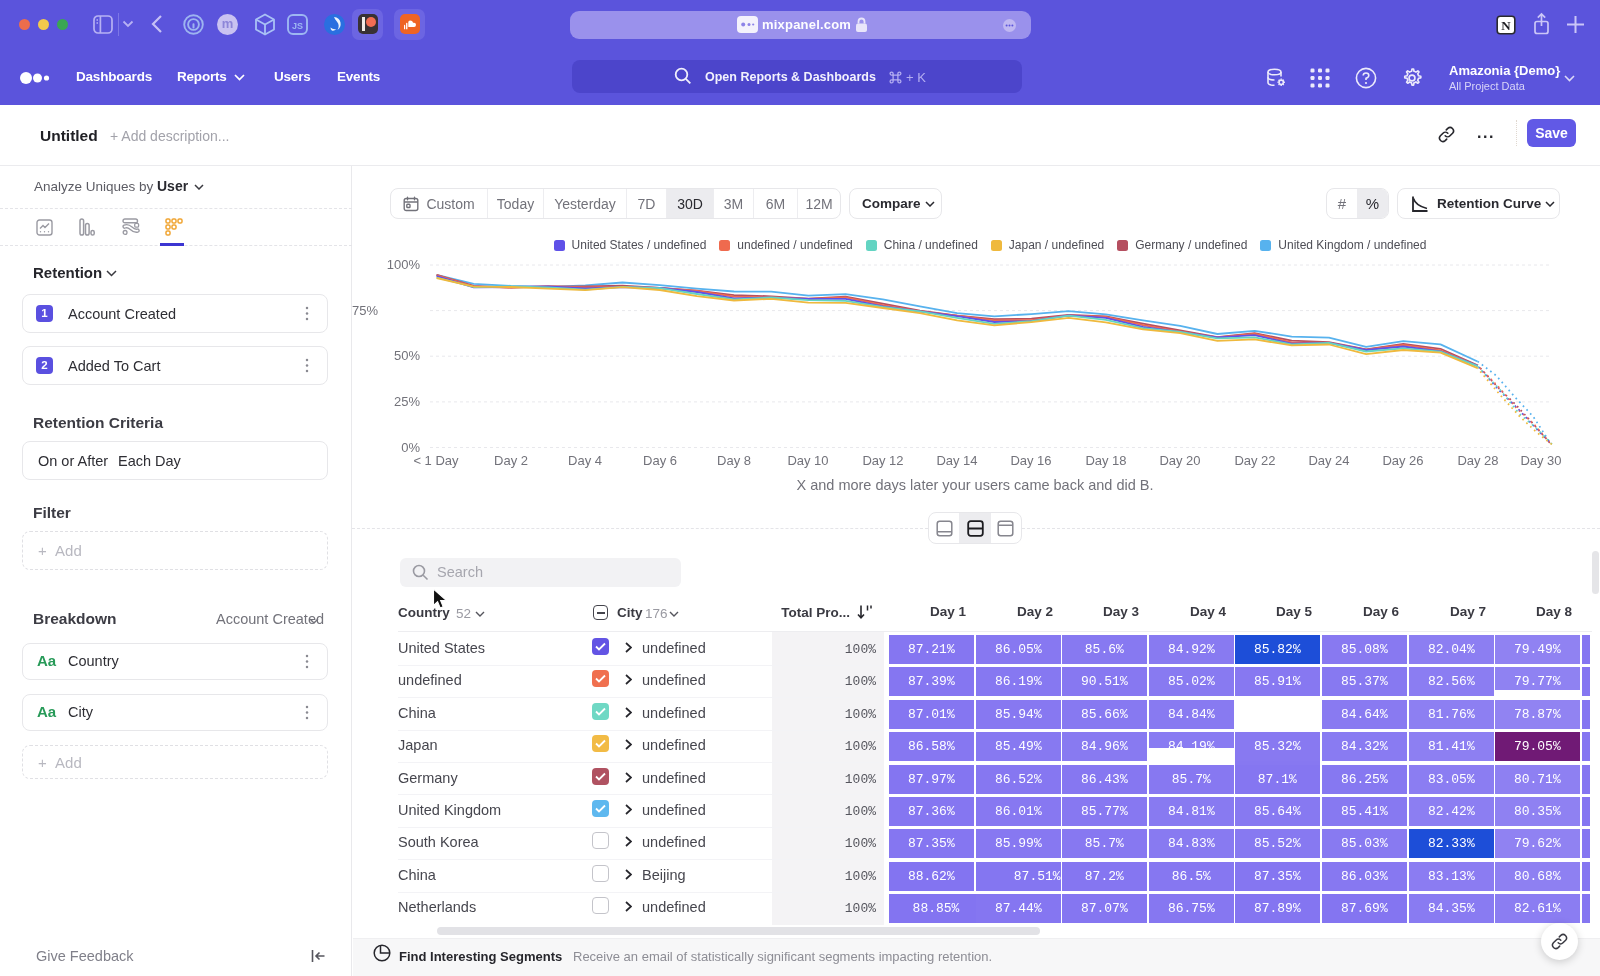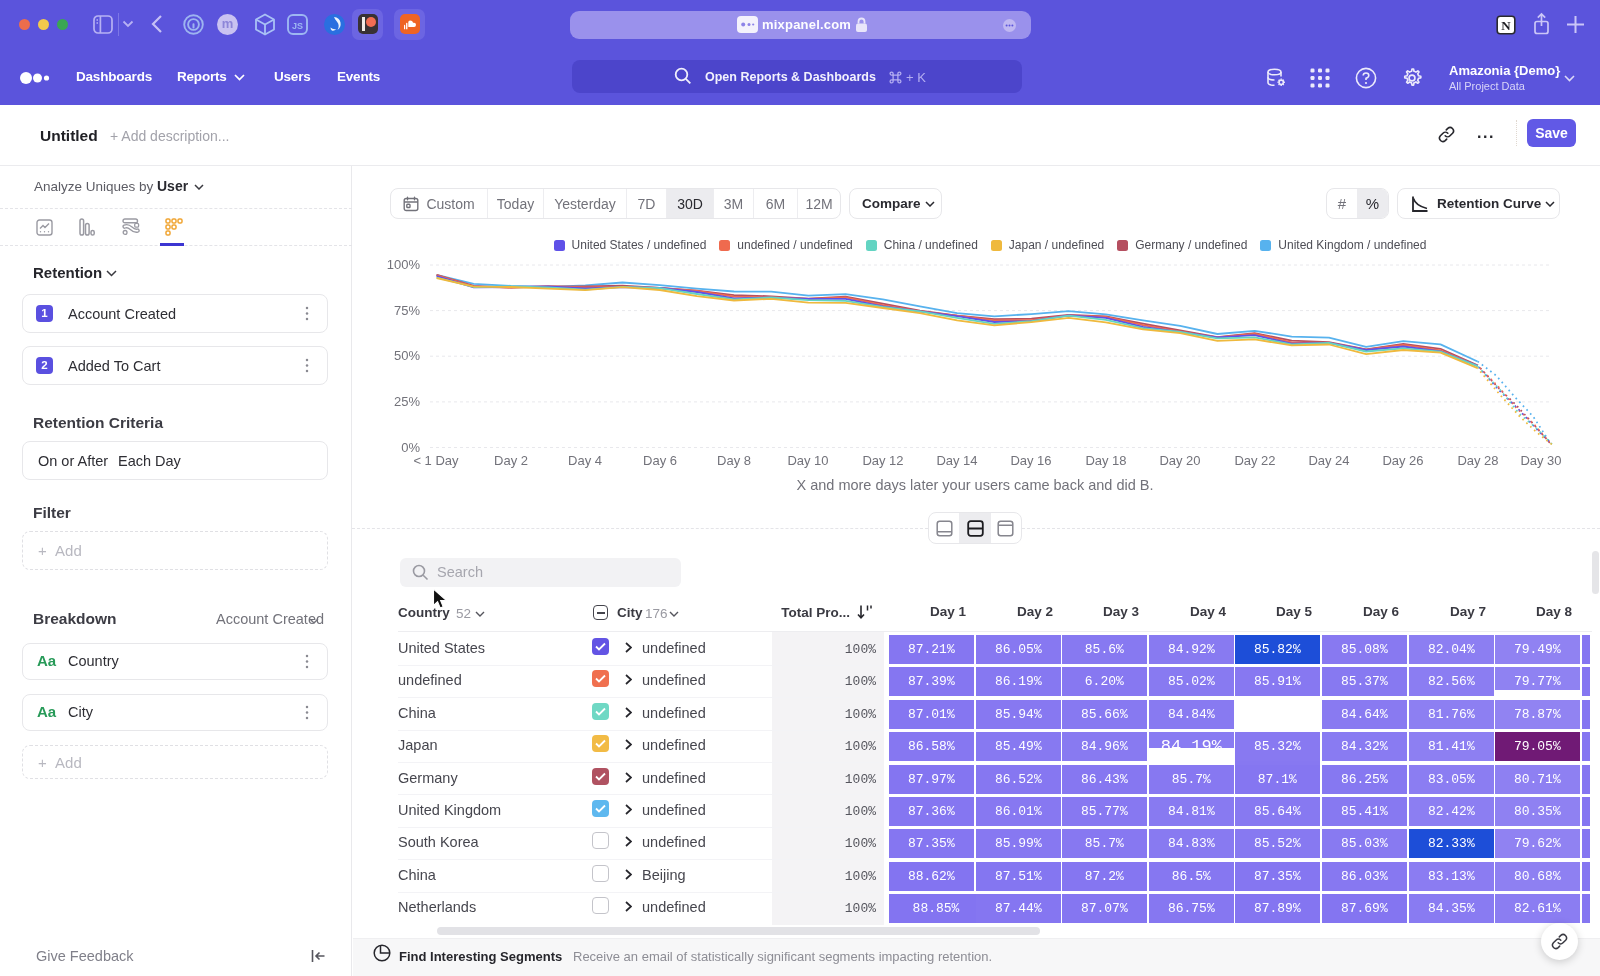--- a/index.html
+++ b/index.html
@@ -341,21 +341,21 @@
     <path d="M84.6 45.2 L121.8 56.7 L159.0 57.6 L196.1 56.2 L233.3 57.3 L270.5 56.8 L307.7 58.0 L344.9 61.0 L382.0 66.7 L419.2 67.3 L456.4 68.8 L493.6 67.4 L530.8 75.2 L567.9 81.3 L605.1 85.7 L642.3 90.3 L679.5 90.2 L716.7 85.3 L753.8 86.9 L791.0 95.2 L828.2 101.6 L865.4 107.3 L902.6 103.8 L939.7 112.3 L976.9 112.8 L1014.1 119.6 L1051.3 114.8 L1088.5 120.4 L1125.6 135.8" fill="none" stroke="#ef6a4e" stroke-width="1.8" stroke-linejoin="round"></path>
     <path d="M1125.6 135.6 L1146.0 156.3 L1165.0 178.6 L1182.8 195.2 L1198.6 213.4" fill="none" stroke="#ef6a4e" stroke-width="1.7" stroke-dasharray="1.7 3.6" stroke-dashoffset="2.6"></path>
     <path d="M84.6 46.2 L121.8 57.4 L159.0 57.0 L196.1 56.3 L233.3 58.5 L270.5 57.2 L307.7 57.8 L344.9 62.0 L382.0 68.3 L419.2 67.6 L456.4 68.9 L493.6 68.8 L530.8 76.5 L567.9 81.4 L605.1 86.2 L642.3 92.0 L679.5 91.1 L716.7 85.3 L753.8 87.8 L791.0 96.8 L828.2 102.1 L865.4 107.3 L902.6 105.2 L939.7 113.7 L976.9 112.9 L1014.1 120.0 L1051.3 116.5 L1088.5 121.4 L1125.6 135.8" fill="none" stroke="#5f51e8" stroke-width="1.8" stroke-linejoin="round"></path>
     <path d="M1125.6 135.9 L1146.9 160.2 L1166.1 178.8 L1183.5 198.0 L1199.4 213.9" fill="none" stroke="#5f51e8" stroke-width="1.7" stroke-dasharray="1.7 3.6" stroke-dashoffset="3.9"></path>
     <path d="M84.6 47.5 L121.8 57.0 L159.0 56.4 L196.1 57.4 L233.3 59.6 L270.5 56.8 L307.7 58.2 L344.9 64.0 L382.0 69.4 L419.2 67.5 L456.4 70.1 L493.6 70.9 L530.8 77.0 L567.9 81.4 L605.1 87.9 L642.3 93.8 L679.5 91.1 L716.7 85.7 L753.8 89.9 L791.0 98.1 L828.2 102.0 L865.4 108.4 L902.6 107.3 L939.7 114.4 L976.9 112.9 L1014.1 121.5 L1051.3 118.4 L1088.5 121.6 L1125.6 136.1" fill="none" stroke="#63d4c2" stroke-width="1.8" stroke-linejoin="round"></path>
     <path d="M1125.6 136.5 L1147.8 159.5 L1167.2 183.7 L1184.2 198.1 L1200.2 214.4" fill="none" stroke="#63d4c2" stroke-width="1.7" stroke-dasharray="1.7 3.6" stroke-dashoffset="5.2"></path>
     <path d="M84.6 48.0 L121.8 56.7 L159.0 57.0 L196.1 58.7 L233.3 60.1 L270.5 57.2 L307.7 60.0 L344.9 66.2 L382.0 70.5 L419.2 68.9 L456.4 72.6 L493.6 72.9 L530.8 78.0 L567.9 83.2 L605.1 90.4 L642.3 95.3 L679.5 92.1 L716.7 87.9 L753.8 92.3 L791.0 99.3 L828.2 103.2 L865.4 110.8 L902.6 109.4 L939.7 115.4 L976.9 114.5 L1014.1 124.1 L1051.3 120.0 L1088.5 122.6 L1125.6 138.1" fill="none" stroke="#efb93d" stroke-width="1.8" stroke-linejoin="round"></path>
     <path d="M1125.6 138.4 L1148.7 165.6 L1168.3 187.1 L1184.9 202.5 L1201.0 215.4" fill="none" stroke="#efb93d" stroke-width="1.7" stroke-dasharray="1.7 3.6" stroke-dashoffset="6.5"></path>
   </svg>
 <div class="abs" style="left:352px;top:257px;width:68px;text-align:right;font-size:13px;color:#72727a;">100%</div>
-<div class="abs" style="left:352px;top:303px;width:68px;text-align:right;font-size:13px;color:#72727a;">75%</div>
+<div class="abs" style="left:352px;top:303px;width:68px;font-size:13px;color:#72727a;">75%</div>
 <div class="abs" style="left:352px;top:348px;width:68px;text-align:right;font-size:13px;color:#72727a;">50%</div>
 <div class="abs" style="left:352px;top:394px;width:68px;text-align:right;font-size:13px;color:#72727a;">25%</div>
 <div class="abs" style="left:352px;top:440px;width:68px;text-align:right;font-size:13px;color:#72727a;">0%</div>
 <div class="abs" style="left:410px;top:453px;width:52px;text-align:center;font-size:13px;color:#72727a;">&lt; 1 Day</div>
 <div class="abs" style="left:485px;top:453px;width:52px;text-align:center;font-size:13px;color:#72727a;">Day 2</div>
 <div class="abs" style="left:559px;top:453px;width:52px;text-align:center;font-size:13px;color:#72727a;">Day 4</div>
 <div class="abs" style="left:634px;top:453px;width:52px;text-align:center;font-size:13px;color:#72727a;">Day 6</div>
 <div class="abs" style="left:708px;top:453px;width:52px;text-align:center;font-size:13px;color:#72727a;">Day 8</div>
 <div class="abs" style="left:782px;top:453px;width:52px;text-align:center;font-size:13px;color:#72727a;">Day 10</div>
 <div class="abs" style="left:857px;top:453px;width:52px;text-align:center;font-size:13px;color:#72727a;">Day 12</div>
@@ -454,21 +454,21 @@
 <svg class="abs" style="left:595px;top:674px" width="11" height="9" viewBox="0 0 11 9" fill="none" stroke="#fff" stroke-width="1.8">
     <path d="M1 4.5 L4 7.5 L10 1.5"></path>
   </svg>
 <svg class="abs" style="left:625px;top:674px" width="7" height="11" viewBox="0 0 7 11" fill="none" stroke="#26262c" stroke-width="1.7">
     <path d="M1 1 L6 5.5 L1 10"></path>
   </svg>
 <div class="abs" style="left:642px;top:672px;font-size:14.5px;color:#46464e;">undefined</div>
 <div class="abs mono" style="left:770px;top:674px;width:106px;text-align:right;font-size:13px;color:#55555d;">100%</div>
 <div class="abs mono" style="left:889px;top:667px;width:84.6px;height:29px;background:rgb(133,118,241);color:#fff;font-size:13px;text-align:center;line-height:29px;">87.39%</div>
 <div class="abs mono" style="left:976px;top:667px;width:84.6px;height:29px;background:rgb(134,120,241);color:#fff;font-size:13px;text-align:center;line-height:29px;">86.19%</div>
-<div class="abs mono" style="left:1062px;top:667px;width:84.6px;height:29px;background:rgb(135,120,241);color:#fff;font-size:13px;text-align:center;line-height:29px;">6.20%</div>
+<div class="abs mono" style="left:1062px;top:667px;width:84.6px;height:29px;background:rgb(135,120,241);color:#fff;font-size:13px;text-align:center;line-height:29px;">90.51%</div>
 <div class="abs mono" style="left:1149px;top:667px;width:84.6px;height:29px;background:rgb(136,122,241);color:#fff;font-size:13px;text-align:center;line-height:29px;">85.02%</div>
 <div class="abs mono" style="left:1235px;top:667px;width:84.6px;height:29px;background:rgb(135,120,241);color:#fff;font-size:13px;text-align:center;line-height:29px;">85.91%</div>
 <div class="abs mono" style="left:1322px;top:667px;width:84.6px;height:29px;background:rgb(135,121,241);color:#fff;font-size:13px;text-align:center;line-height:29px;">85.37%</div>
 <div class="abs mono" style="left:1409px;top:667px;width:84.6px;height:29px;background:rgb(139,125,242);color:#fff;font-size:13px;text-align:center;line-height:29px;">82.56%</div>
 <div class="abs mono" style="left:1495px;top:667px;width:84.6px;height:23px;background:rgb(143,130,242);color:#fff;font-size:13px;text-align:center;line-height:29px;">79.77%</div>
 <div class="abs" style="left:1582px;top:667px;width:8px;height:29px;background:rgb(133,118,241);"></div>
 <div class="abs" style="left:398px;top:697px;width:486px;border-top:1px solid #f3f3f6;"></div>
 <div class="abs" style="left:398px;top:705px;font-size:14.5px;color:#46464e;">China</div>
 <div class="abs" style="left:592px;top:703px;width:17px;height:17px;border-radius:4px;background:#6fd8c4;"></div>
 <svg class="abs" style="left:595px;top:707px" width="11" height="9" viewBox="0 0 11 9" fill="none" stroke="#fff" stroke-width="1.8">
@@ -495,21 +495,21 @@
     <path d="M1 4.5 L4 7.5 L10 1.5"></path>
   </svg>
 <svg class="abs" style="left:625px;top:739px" width="7" height="11" viewBox="0 0 7 11" fill="none" stroke="#26262c" stroke-width="1.7">
     <path d="M1 1 L6 5.5 L1 10"></path>
   </svg>
 <div class="abs" style="left:642px;top:737px;font-size:14.5px;color:#46464e;">undefined</div>
 <div class="abs mono" style="left:770px;top:739px;width:106px;text-align:right;font-size:13px;color:#55555d;">100%</div>
 <div class="abs mono" style="left:889px;top:732px;width:84.6px;height:29px;background:rgb(134,119,241);color:#fff;font-size:13px;text-align:center;line-height:29px;">86.58%</div>
 <div class="abs mono" style="left:976px;top:732px;width:84.6px;height:29px;background:rgb(135,121,241);color:#fff;font-size:13px;text-align:center;line-height:29px;">85.49%</div>
 <div class="abs mono" style="left:1062px;top:732px;width:84.6px;height:29px;background:rgb(136,122,241);color:#fff;font-size:13px;text-align:center;line-height:29px;">84.96%</div>
-<div class="abs mono" style="left:1149px;top:732px;width:84.6px;height:16px;background:rgb(137,123,242);color:#fff;font-size:17px;text-align:center;line-height:29px;">84.19%</div>
+<div class="abs mono" style="left:1149px;top:732px;width:84.6px;height:16px;background:rgb(137,123,242);color:#fff;font-size:13px;text-align:center;line-height:29px;">84.19%</div>
 <div class="abs mono" style="left:1235px;top:732px;width:84.6px;height:29px;background:rgb(136,121,241);color:#fff;font-size:13px;text-align:center;line-height:29px;">85.32%</div>
 <div class="abs mono" style="left:1322px;top:732px;width:84.6px;height:29px;background:rgb(137,123,242);color:#fff;font-size:13px;text-align:center;line-height:29px;">84.32%</div>
 <div class="abs mono" style="left:1409px;top:732px;width:84.6px;height:29px;background:rgb(141,127,242);color:#fff;font-size:13px;text-align:center;line-height:29px;">81.41%</div>
 <div class="abs mono" style="left:1495px;top:732px;width:84.6px;height:29px;background:#701a75;color:#fff;font-size:13px;text-align:center;line-height:29px;">79.05%</div>
 <div class="abs" style="left:1582px;top:732px;width:8px;height:29px;background:rgb(133,118,241);"></div>
 <div class="abs" style="left:398px;top:762px;width:486px;border-top:1px solid #f3f3f6;"></div>
 <div class="abs" style="left:398px;top:770px;font-size:14.5px;color:#46464e;">Germany</div>
 <div class="abs" style="left:592px;top:768px;width:17px;height:17px;border-radius:4px;background:#b05261;"></div>
 <svg class="abs" style="left:595px;top:772px" width="11" height="9" viewBox="0 0 11 9" fill="none" stroke="#fff" stroke-width="1.8">
     <path d="M1 4.5 L4 7.5 L10 1.5"></path>
@@ -567,21 +567,21 @@
 <div class="abs" style="left:1582px;top:829px;width:8px;height:29px;background:rgb(133,118,241);"></div>
 <div class="abs" style="left:398px;top:859px;width:486px;border-top:1px solid #f3f3f6;"></div>
 <div class="abs" style="left:398px;top:867px;font-size:14.5px;color:#46464e;">China</div>
 <div class="abs" style="left:592px;top:865px;width:17px;height:17px;border-radius:4px;border:1.5px solid #c4c4ca;background:#fff;"></div>
 <svg class="abs" style="left:625px;top:869px" width="7" height="11" viewBox="0 0 7 11" fill="none" stroke="#26262c" stroke-width="1.7">
     <path d="M1 1 L6 5.5 L1 10"></path>
   </svg>
 <div class="abs" style="left:642px;top:867px;font-size:14.5px;color:#46464e;">Beijing</div>
 <div class="abs mono" style="left:770px;top:869px;width:106px;text-align:right;font-size:13px;color:#55555d;">100%</div>
 <div class="abs mono" style="left:889px;top:862px;width:84.6px;height:29px;background:rgb(131,116,241);color:#fff;font-size:13px;text-align:center;line-height:29px;">88.62%</div>
-<div class="abs mono" style="left:976px;top:862px;width:84.6px;height:29px;background:rgb(132,118,241);color:#fff;font-size:13px;text-align:center;line-height:29px;">87.51%</div>
+<div class="abs mono" style="left:976px;top:862px;width:84.6px;height:29px;background:rgb(132,118,241);color:#fff;font-size:13px;text-align:right;line-height:29px;">87.51%</div>
 <div class="abs mono" style="left:1062px;top:862px;width:84.6px;height:29px;background:rgb(133,118,241);color:#fff;font-size:13px;text-align:center;line-height:29px;">87.2%</div>
 <div class="abs mono" style="left:1149px;top:862px;width:84.6px;height:29px;background:rgb(134,119,241);color:#fff;font-size:13px;text-align:center;line-height:29px;">86.5%</div>
 <div class="abs mono" style="left:1235px;top:862px;width:84.6px;height:29px;background:rgb(133,118,241);color:#fff;font-size:13px;text-align:center;line-height:29px;">87.35%</div>
 <div class="abs mono" style="left:1322px;top:862px;width:84.6px;height:29px;background:rgb(135,120,241);color:#fff;font-size:13px;text-align:center;line-height:29px;">86.03%</div>
 <div class="abs mono" style="left:1409px;top:862px;width:84.6px;height:29px;background:rgb(139,124,242);color:#fff;font-size:13px;text-align:center;line-height:29px;">83.13%</div>
 <div class="abs mono" style="left:1495px;top:862px;width:84.6px;height:29px;background:rgb(142,128,242);color:#fff;font-size:13px;text-align:center;line-height:29px;">80.68%</div>
 <div class="abs" style="left:1582px;top:862px;width:8px;height:29px;background:rgb(133,118,241);"></div>
 <div class="abs" style="left:398px;top:892px;width:486px;border-top:1px solid #f3f3f6;"></div>
 <div class="abs" style="left:398px;top:899px;font-size:14.5px;color:#46464e;">Netherlands</div>
 <div class="abs" style="left:592px;top:897px;width:17px;height:17px;border-radius:4px;border:1.5px solid #c4c4ca;background:#fff;"></div>

